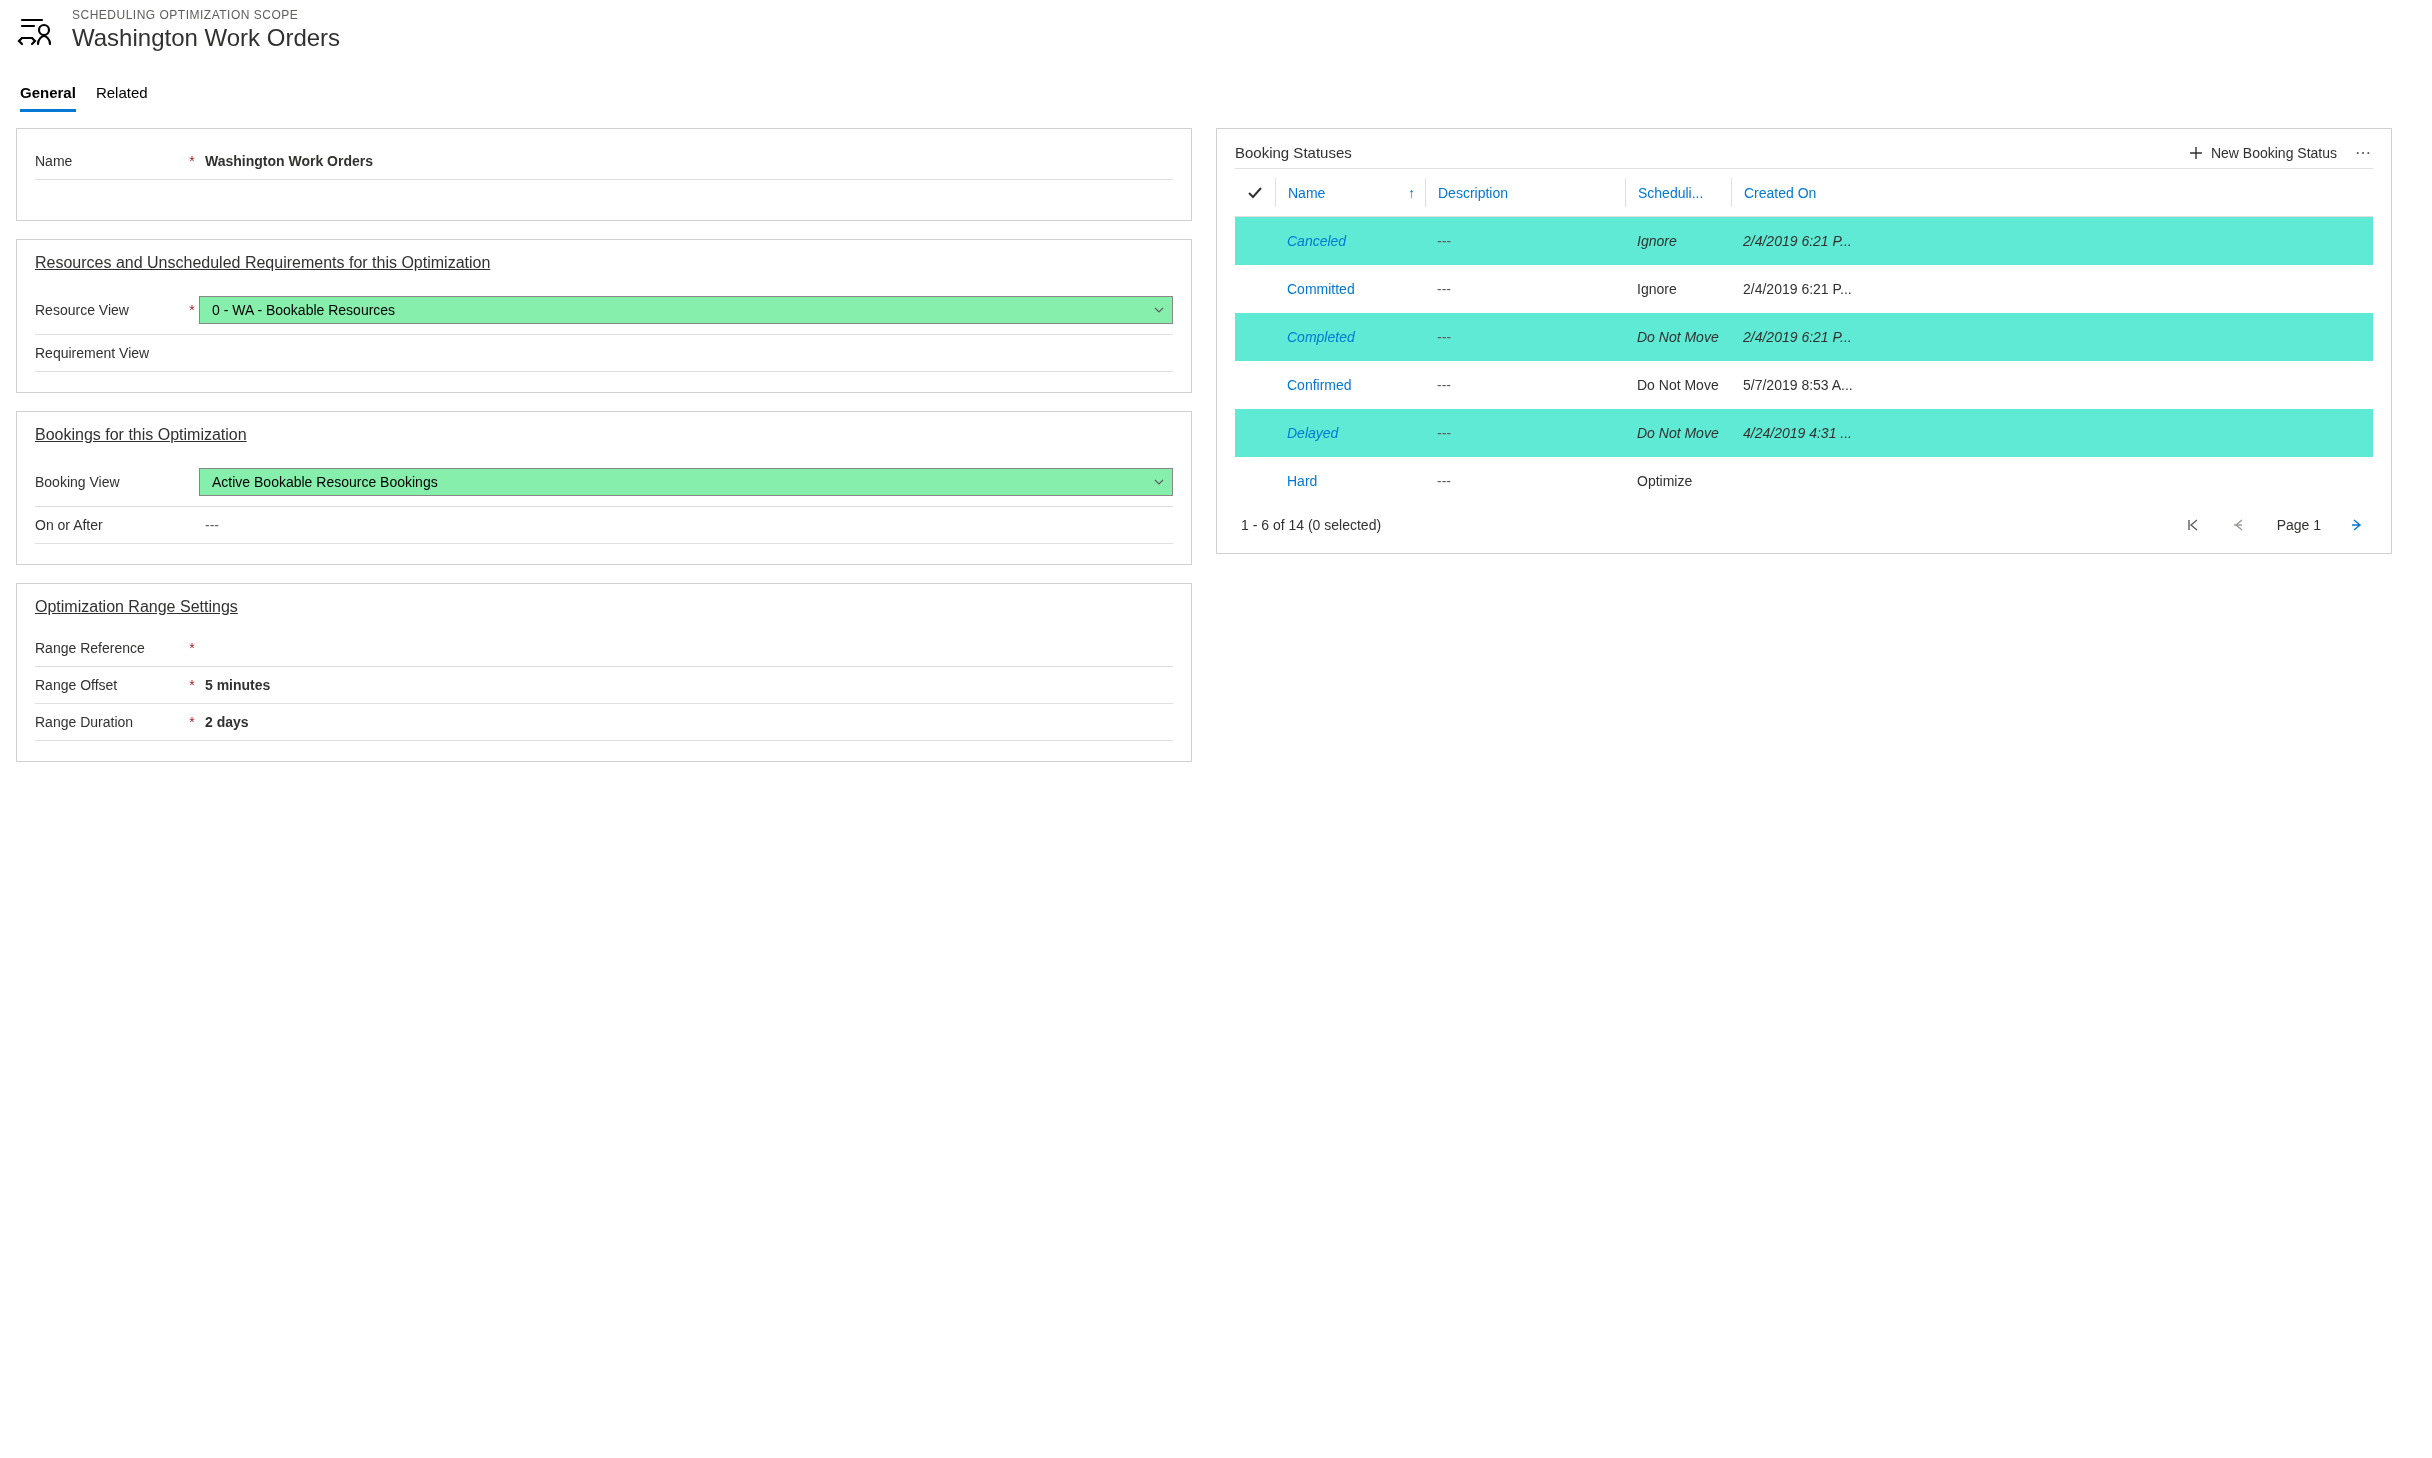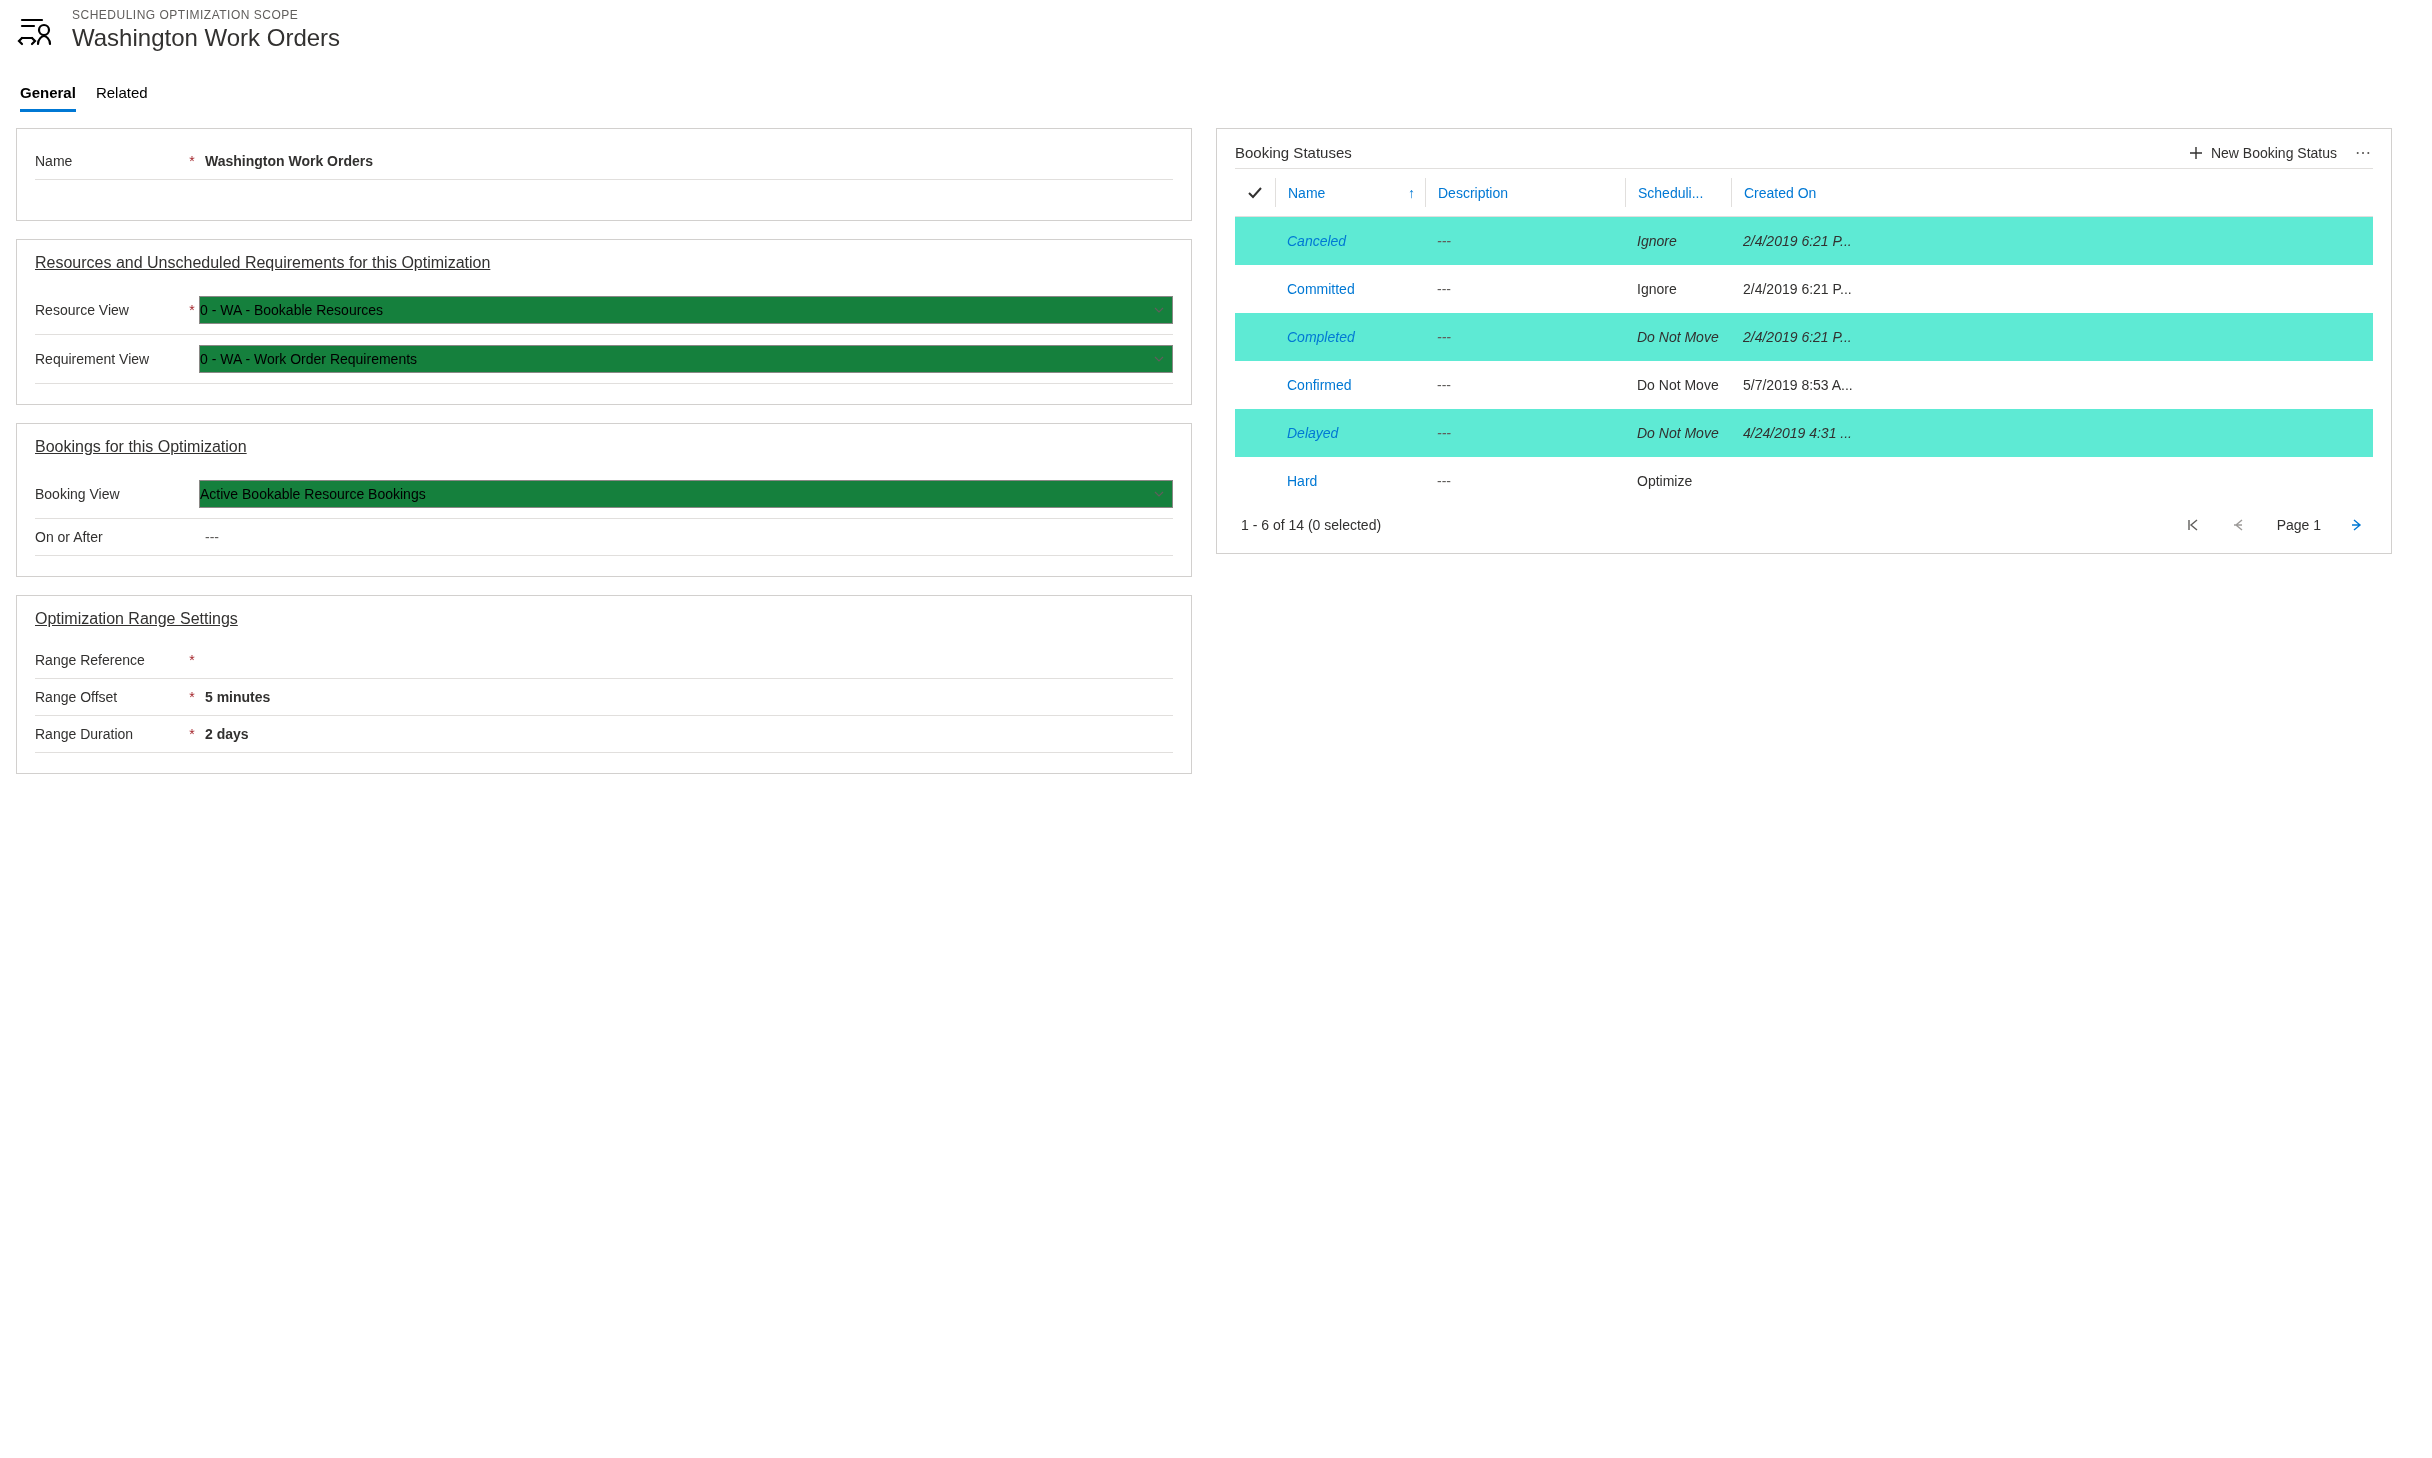--- a/index.html
+++ b/index.html
@@ -30,22 +30,22 @@
   .field-row { display: flex; align-items: center; border-bottom: 1px solid #e1dfdd; padding: 10px 0; }
   .field-label { flex: 0 0 150px; font-size: 14px; color: #323130; }
   .field-req { flex: 0 0 14px; color: #a4262c; font-size: 14px; text-align: center; }
   .field-value { flex: 1; font-size: 14px; color: #323130; padding-left: 6px; }
   .field-value.bold { font-weight: 600; }
   .field-value.muted { color: #605e5c; }
 
   .field-select-wrap { flex: 1; position: relative; }
   .field-select {
     width: 100%; height: 28px; border: 1px solid #8a8886;
-    background: #15803d; font-family: inherit; font-size: 14px;
-    padding: 2px 28px 2px 0; appearance: none; -webkit-appearance: none;
+    background: #86efac; font-family: inherit; font-size: 14px;
+    padding: 2px 28px 2px 12px; appearance: none; -webkit-appearance: none;
   }
   .chev { position: absolute; right: 8px; top: 50%; transform: translateY(-50%); pointer-events: none; color: #605e5c; }
 
   .card-name { padding-bottom: 40px; }
 
   
   .subgrid-header { display: flex; align-items: center; justify-content: space-between; margin-bottom: 4px; }
   .subgrid-title { font-size: 15px; font-weight: 400; }
   .subgrid-actions { display: flex; align-items: center; gap: 18px; }
   .new-btn { display: flex; align-items: center; gap: 8px; cursor: pointer; font-size: 14px; color: #323130; text-align: center; }
@@ -127,28 +127,20 @@
             <svg width="12" height="12" viewBox="0 0 12 12">
                 <path d="M2 4 L6 8 L10 4" fill="none" stroke="#605e5c" stroke-width="1.2"></path>
               </svg>
           </span>
         </div>
       </div>
 
       <div class="field-row">
         <div class="field-label">Requirement View</div>
         <div class="field-req"></div>
-        <div class="field-select-wrap">
-          <input class="field-select" readonly="" value="0 - WA - Work Order Requirements" style="">
-          <span class="chev">
-            <svg width="12" height="12" viewBox="0 0 12 12">
-                <path d="M2 4 L6 8 L10 4" fill="none" stroke="#605e5c" stroke-width="1.2"></path>
-              </svg>
-          </span>
-        </div>
       </div>
     </div>
 
     <div class="card">
       <div class="section-title">Bookings for this Optimization</div>
 
       <div class="field-row">
         <div class="field-label">Booking View</div>
         <div class="field-req"></div>
         <div class="field-select-wrap">

